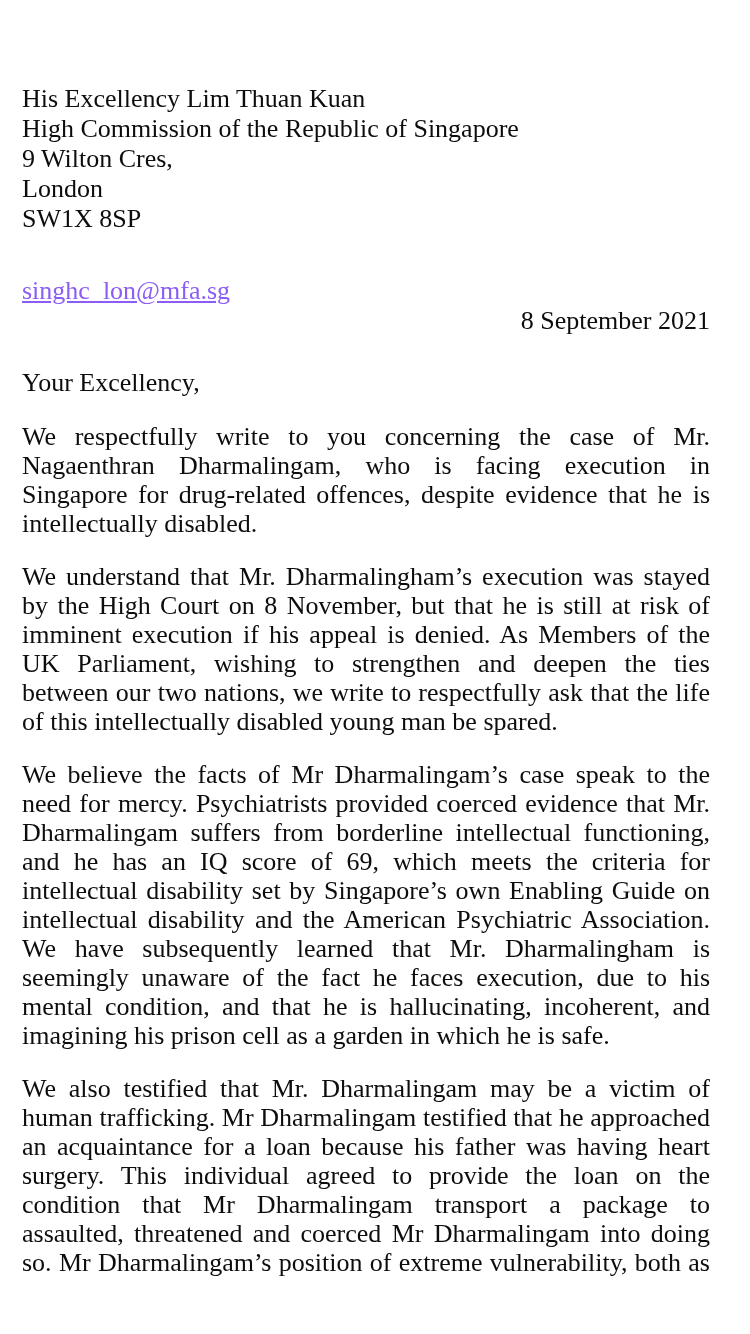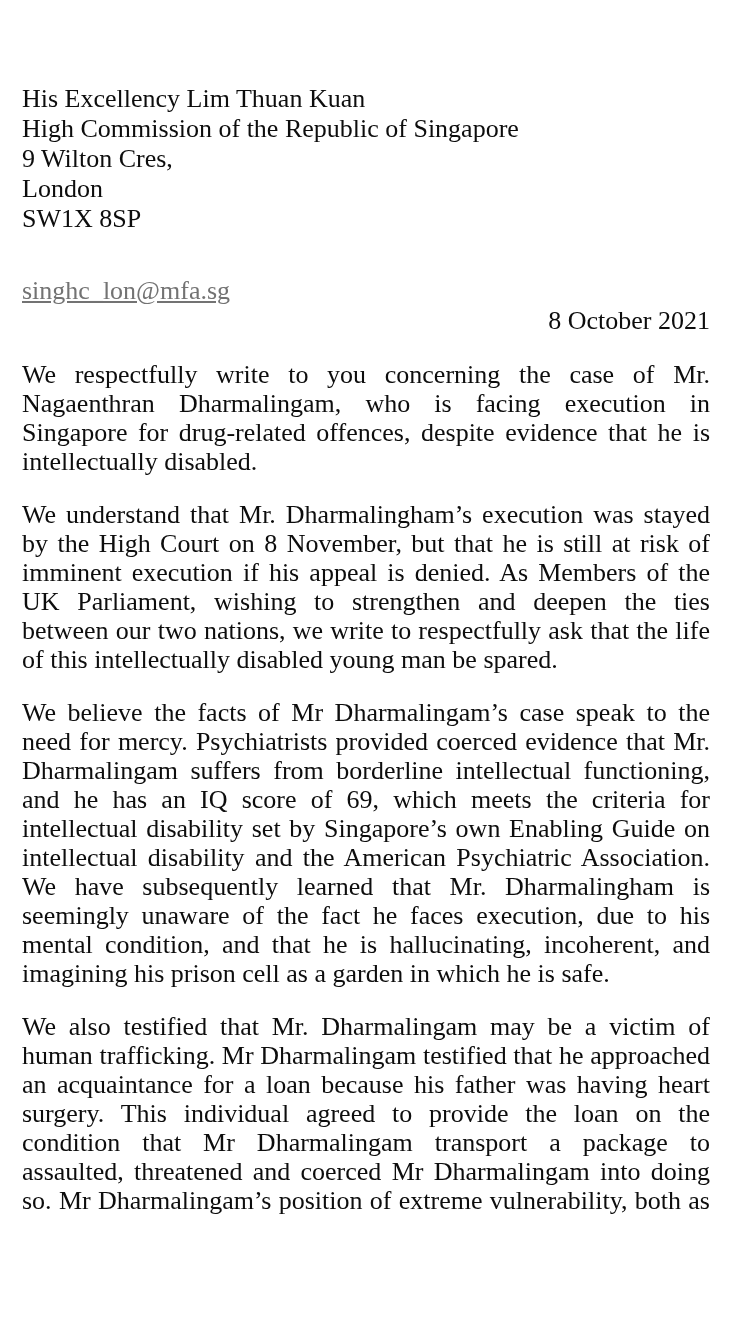--- a/index.html
+++ b/index.html
@@ -42,25 +42,26 @@
 
   <div>
       <div class="addr-line">His Excellency Lim Thuan Kuan</div>
       <div class="addr-line">High Commission of the Republic of Singapore</div>
       <div class="addr-line">9 Wilton Cres,</div>
       <div class="addr-line">London</div>
       <div class="addr-line">SW1X 8SP</div>
     </div>
 
   <div class="email-row">
-    <a class="email-link" style="color: #737373;">singhc_lon@mfa.sg</a>
+    <a class="email-link" style="color: #8b5cf6;">singhc_lon@mfa.sg</a>
   </div>
 
-  <div class="date-row">8 October 2021</div>
+  <div class="date-row">8 September 2021</div>
 
+  <div class="salutation">Your Excellency,</div>
 
   <div>
       <div class="paragraph">
         <div class="jline">We respectfully write to you concerning the case of Mr.</div>
         <div class="jline">Nagaenthran Dharmalingam, who is facing execution in</div>
         <div class="jline">Singapore for drug-related offences, despite evidence that he is</div>
         <div class="jline lastline">intellectually disabled.</div>
       </div>
       <div class="paragraph">
         <div class="jline">We understand that Mr. Dharmalingham’s execution was stayed</div>

